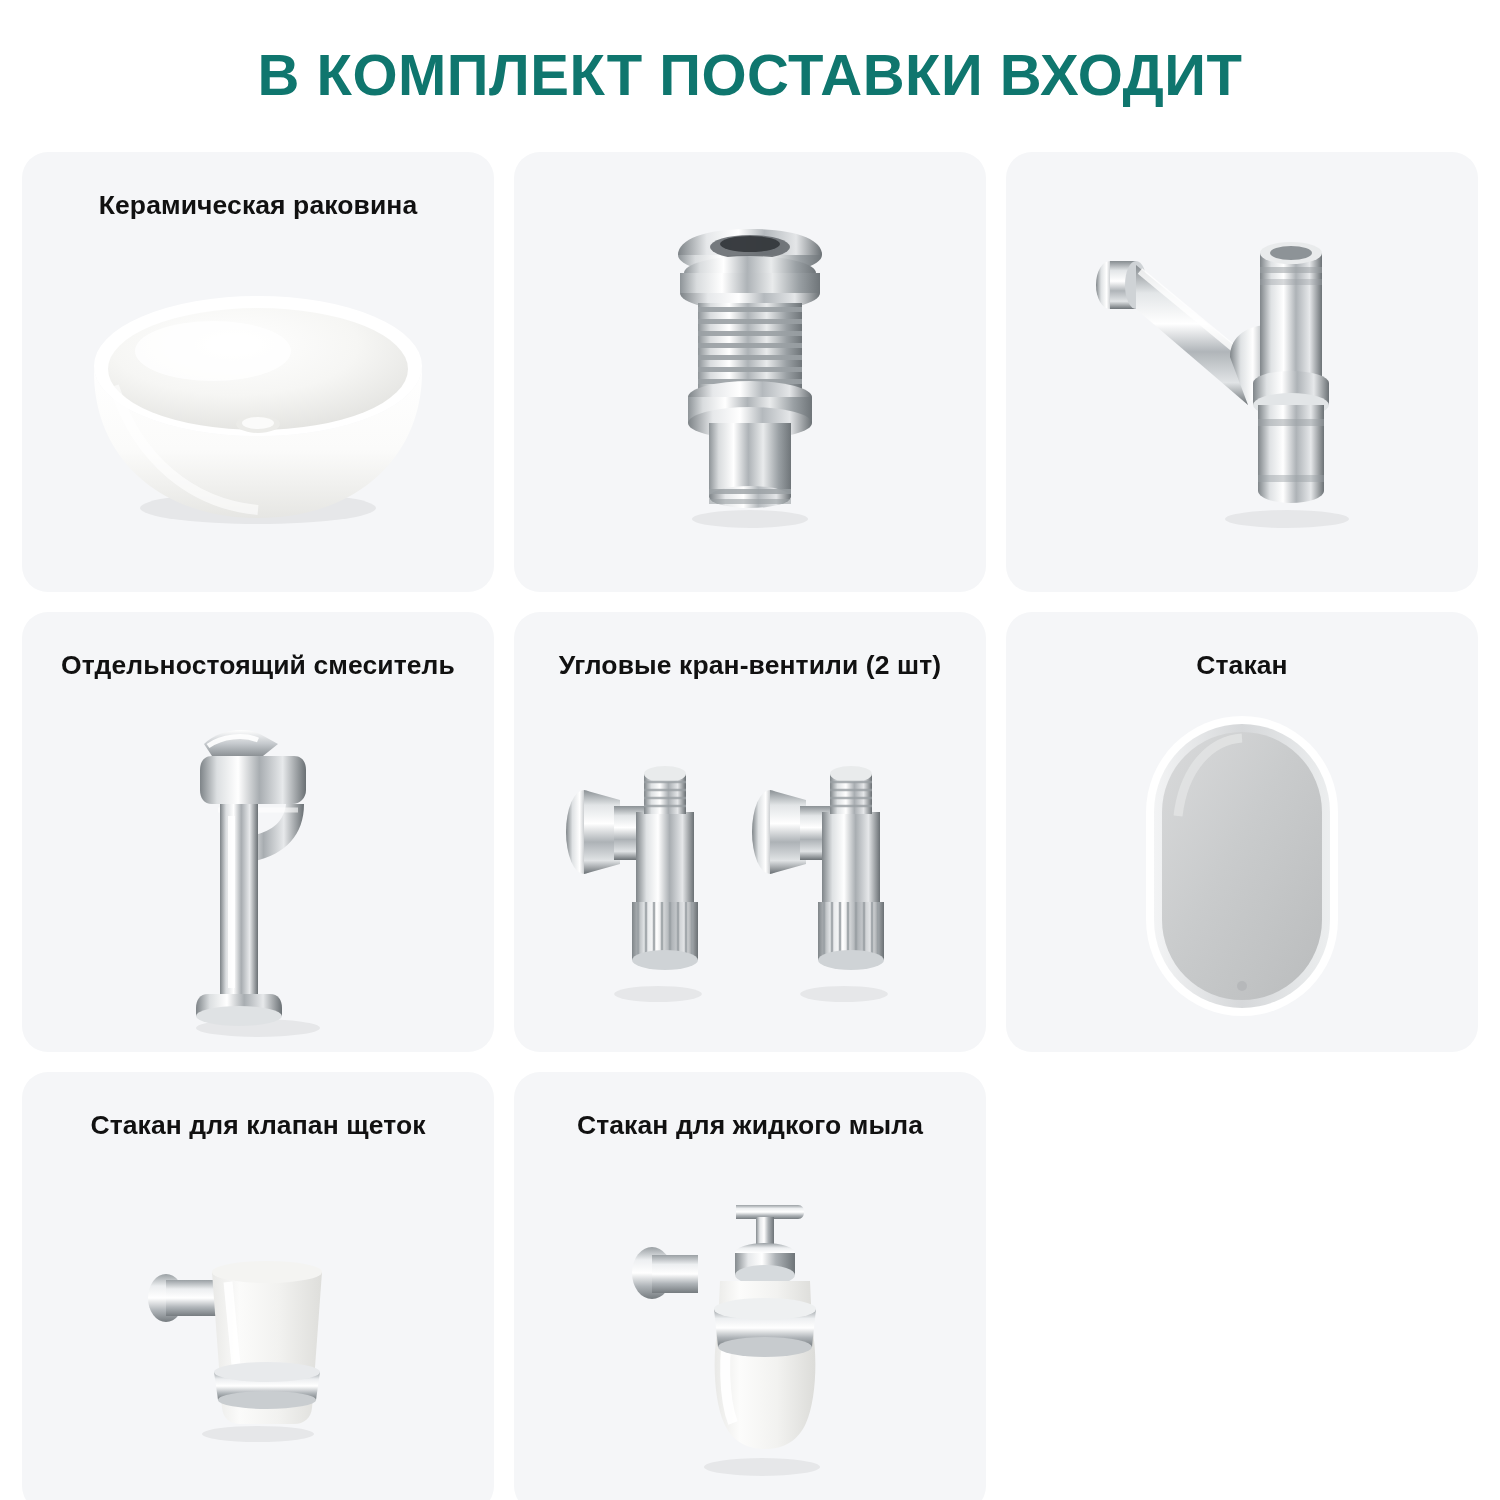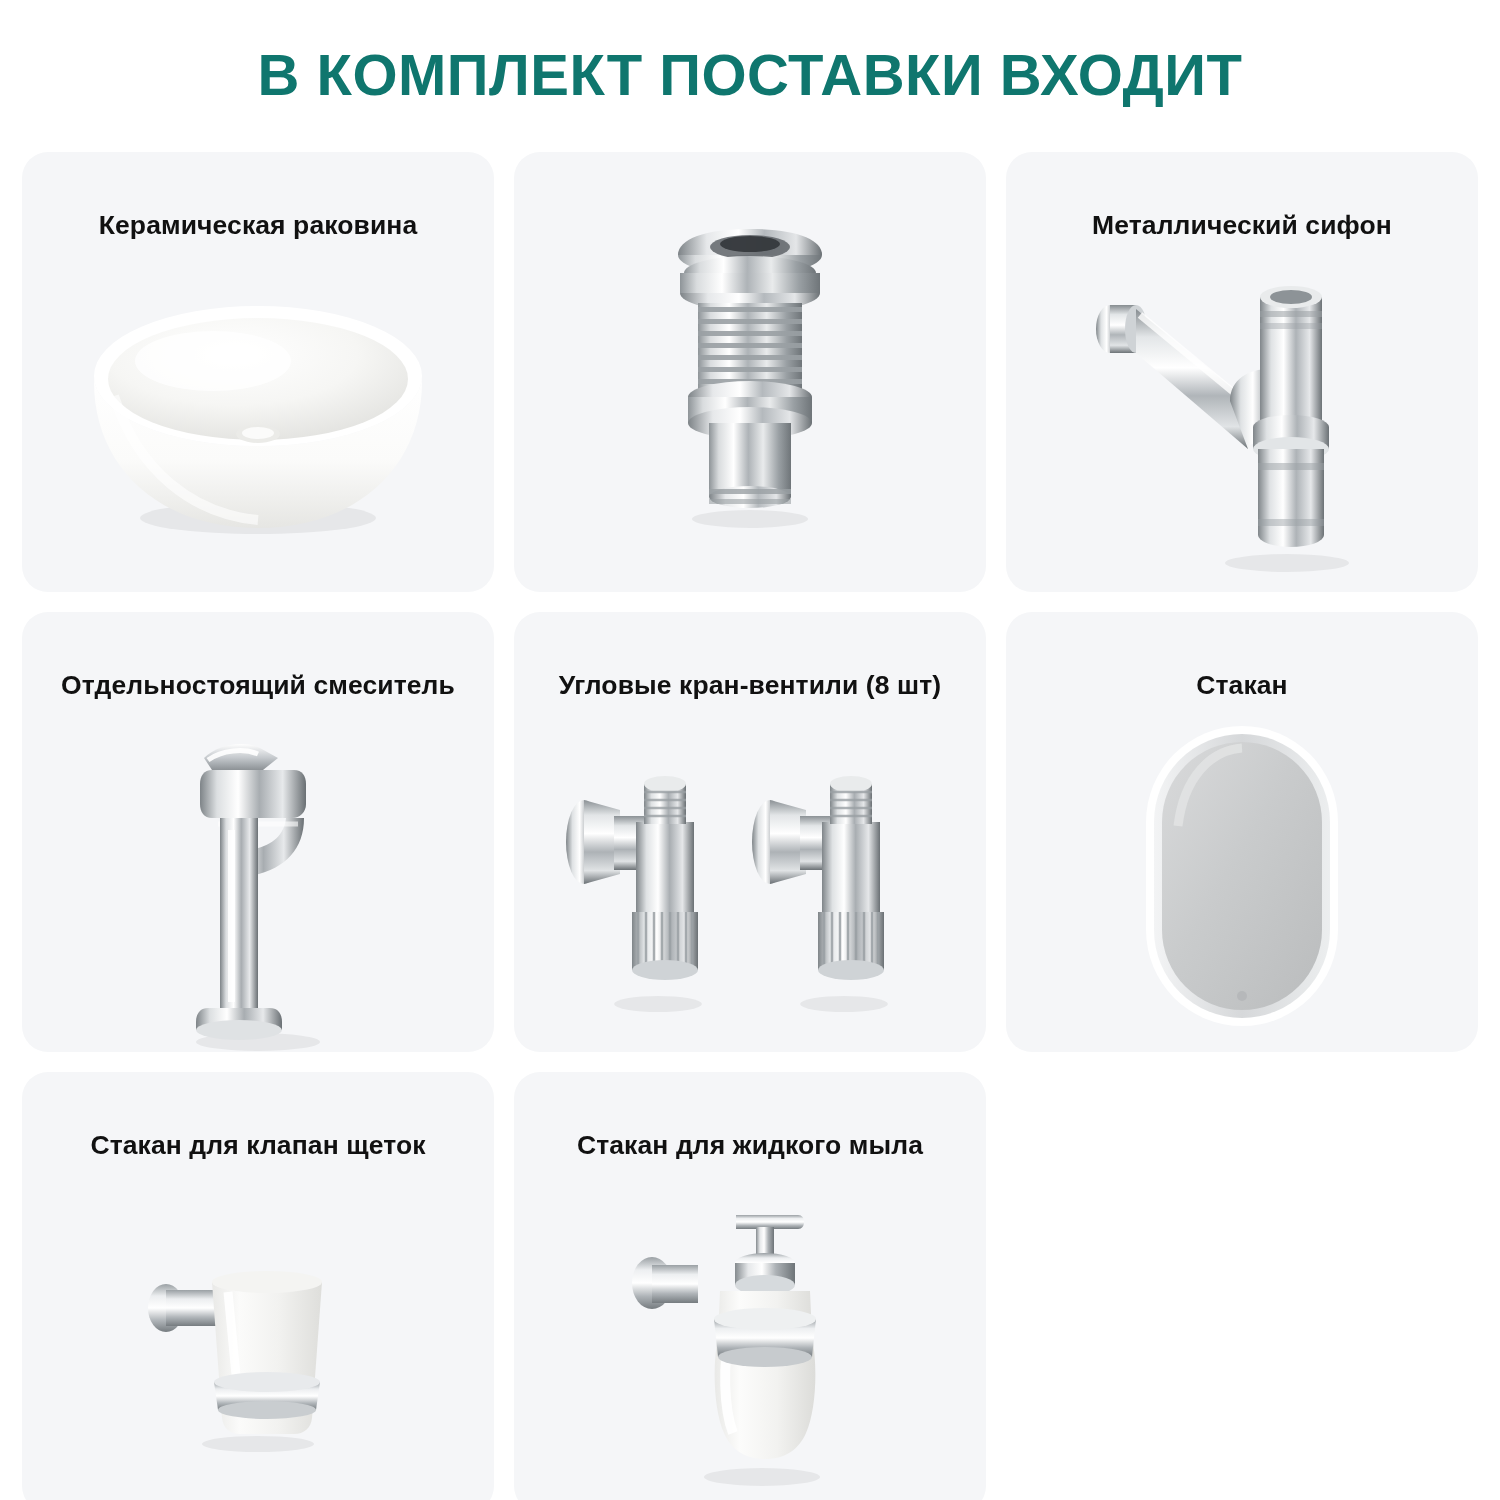--- a/index.html
+++ b/index.html
@@ -46,21 +46,21 @@
     overflow: hidden;
     display: flex;
     flex-direction: column;
     align-items: center;
   }
   .card-title {
     font-size: 26.5px;
     font-weight: 700;
     text-align: center;
     color: #111111;
-    margin-top: 58px;
+    margin-top: 38px;
     padding: 0 14px;
     line-height: 1.15;
     letter-spacing: 0.1px;
   }
   .card-figure {
     flex: 1;
     width: 100%;
     display: flex;
     align-items: center;
     justify-content: center;
@@ -163,21 +163,20 @@
 
           <rect x="124" y="216" width="82" height="74" fill="url(#chromeH)"></rect>
           <ellipse cx="165" cy="290" rx="41" ry="11" fill="url(#chromeH2)"></ellipse>
           <rect x="124" y="282" width="82" height="5" fill="#9aa0a4" opacity="0.8"></rect>
           <rect x="124" y="292" width="82" height="5" fill="#9aa0a4" opacity="0.6"></rect>
         </svg>
       </div>
     </div>
 
     <div class="card">
-      <div class="card-title">Металлический сифон</div>
       <div class="card-figure">
         <svg width="380" height="330" viewBox="0 0 380 330">
           <defs>
             <linearGradient id="pipeV" x1="0" y1="0" x2="1" y2="0">
               <stop offset="0%" stop-color="#80868a"></stop>
               <stop offset="18%" stop-color="#dfe2e4"></stop>
               <stop offset="38%" stop-color="#ffffff"></stop>
               <stop offset="58%" stop-color="#aeb3b7"></stop>
               <stop offset="80%" stop-color="#e6e8ea"></stop>
               <stop offset="100%" stop-color="#6c7276"></stop>
@@ -252,21 +251,21 @@
           <rect x="112" y="118" width="38" height="190" fill="url(#mixG)"></rect>
           <rect x="120" y="130" width="7" height="172" fill="#ffffff" opacity="0.85"></rect>
 
           <path d="M100 308 L162 308 C170 308 174 314 174 322 L174 330 L88 330 L88 322 C88 314 92 308 100 308 Z" fill="url(#mixG)"></path>
           <ellipse cx="131" cy="330" rx="43" ry="10" fill="#dfe2e4"></ellipse>
         </svg>
       </div>
     </div>
 
     <div class="card">
-      <div class="card-title">Угловые кран-вентили (8 шт)</div>
+      <div class="card-title">Угловые кран-вентили (2 шт)</div>
       <div class="card-figure">
         <svg width="420" height="280" viewBox="0 0 420 280">
           <defs>
             <linearGradient id="vG" x1="0" y1="0" x2="0" y2="1">
               <stop offset="0%" stop-color="#8b9195"></stop>
               <stop offset="18%" stop-color="#e2e5e7"></stop>
               <stop offset="40%" stop-color="#ffffff"></stop>
               <stop offset="62%" stop-color="#adb2b6"></stop>
               <stop offset="84%" stop-color="#e0e3e5"></stop>
               <stop offset="100%" stop-color="#6b7175"></stop>

